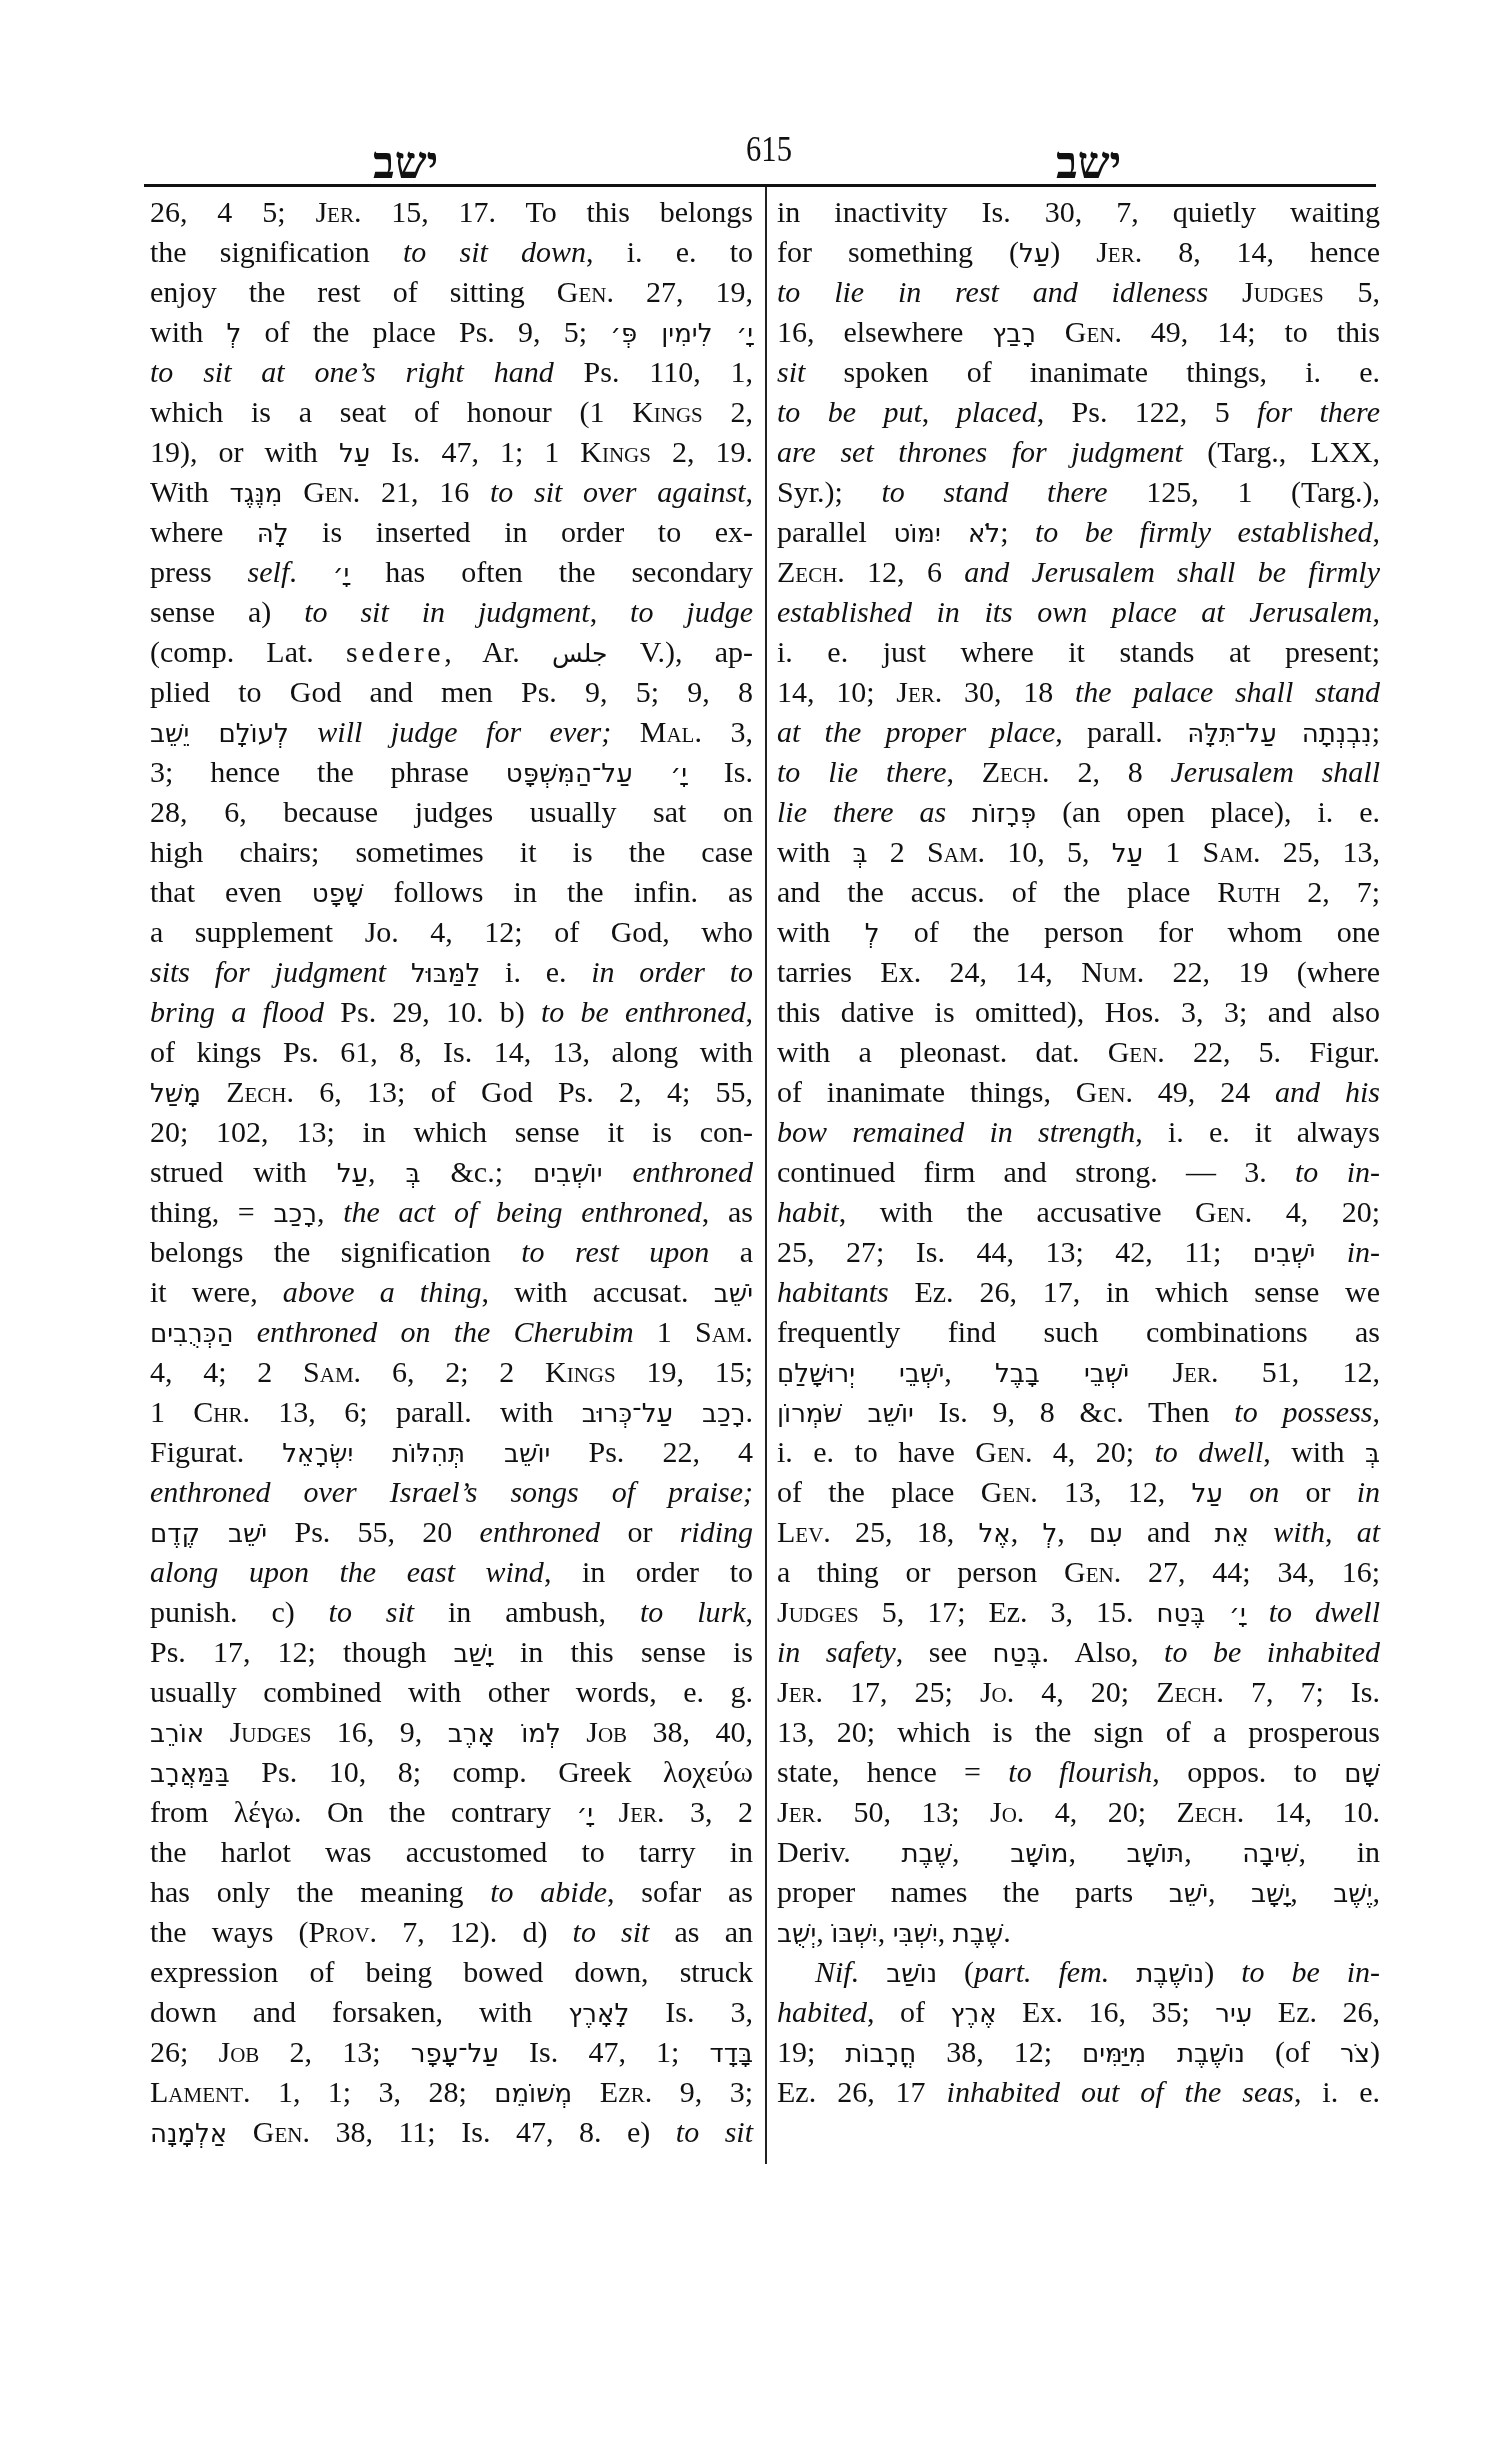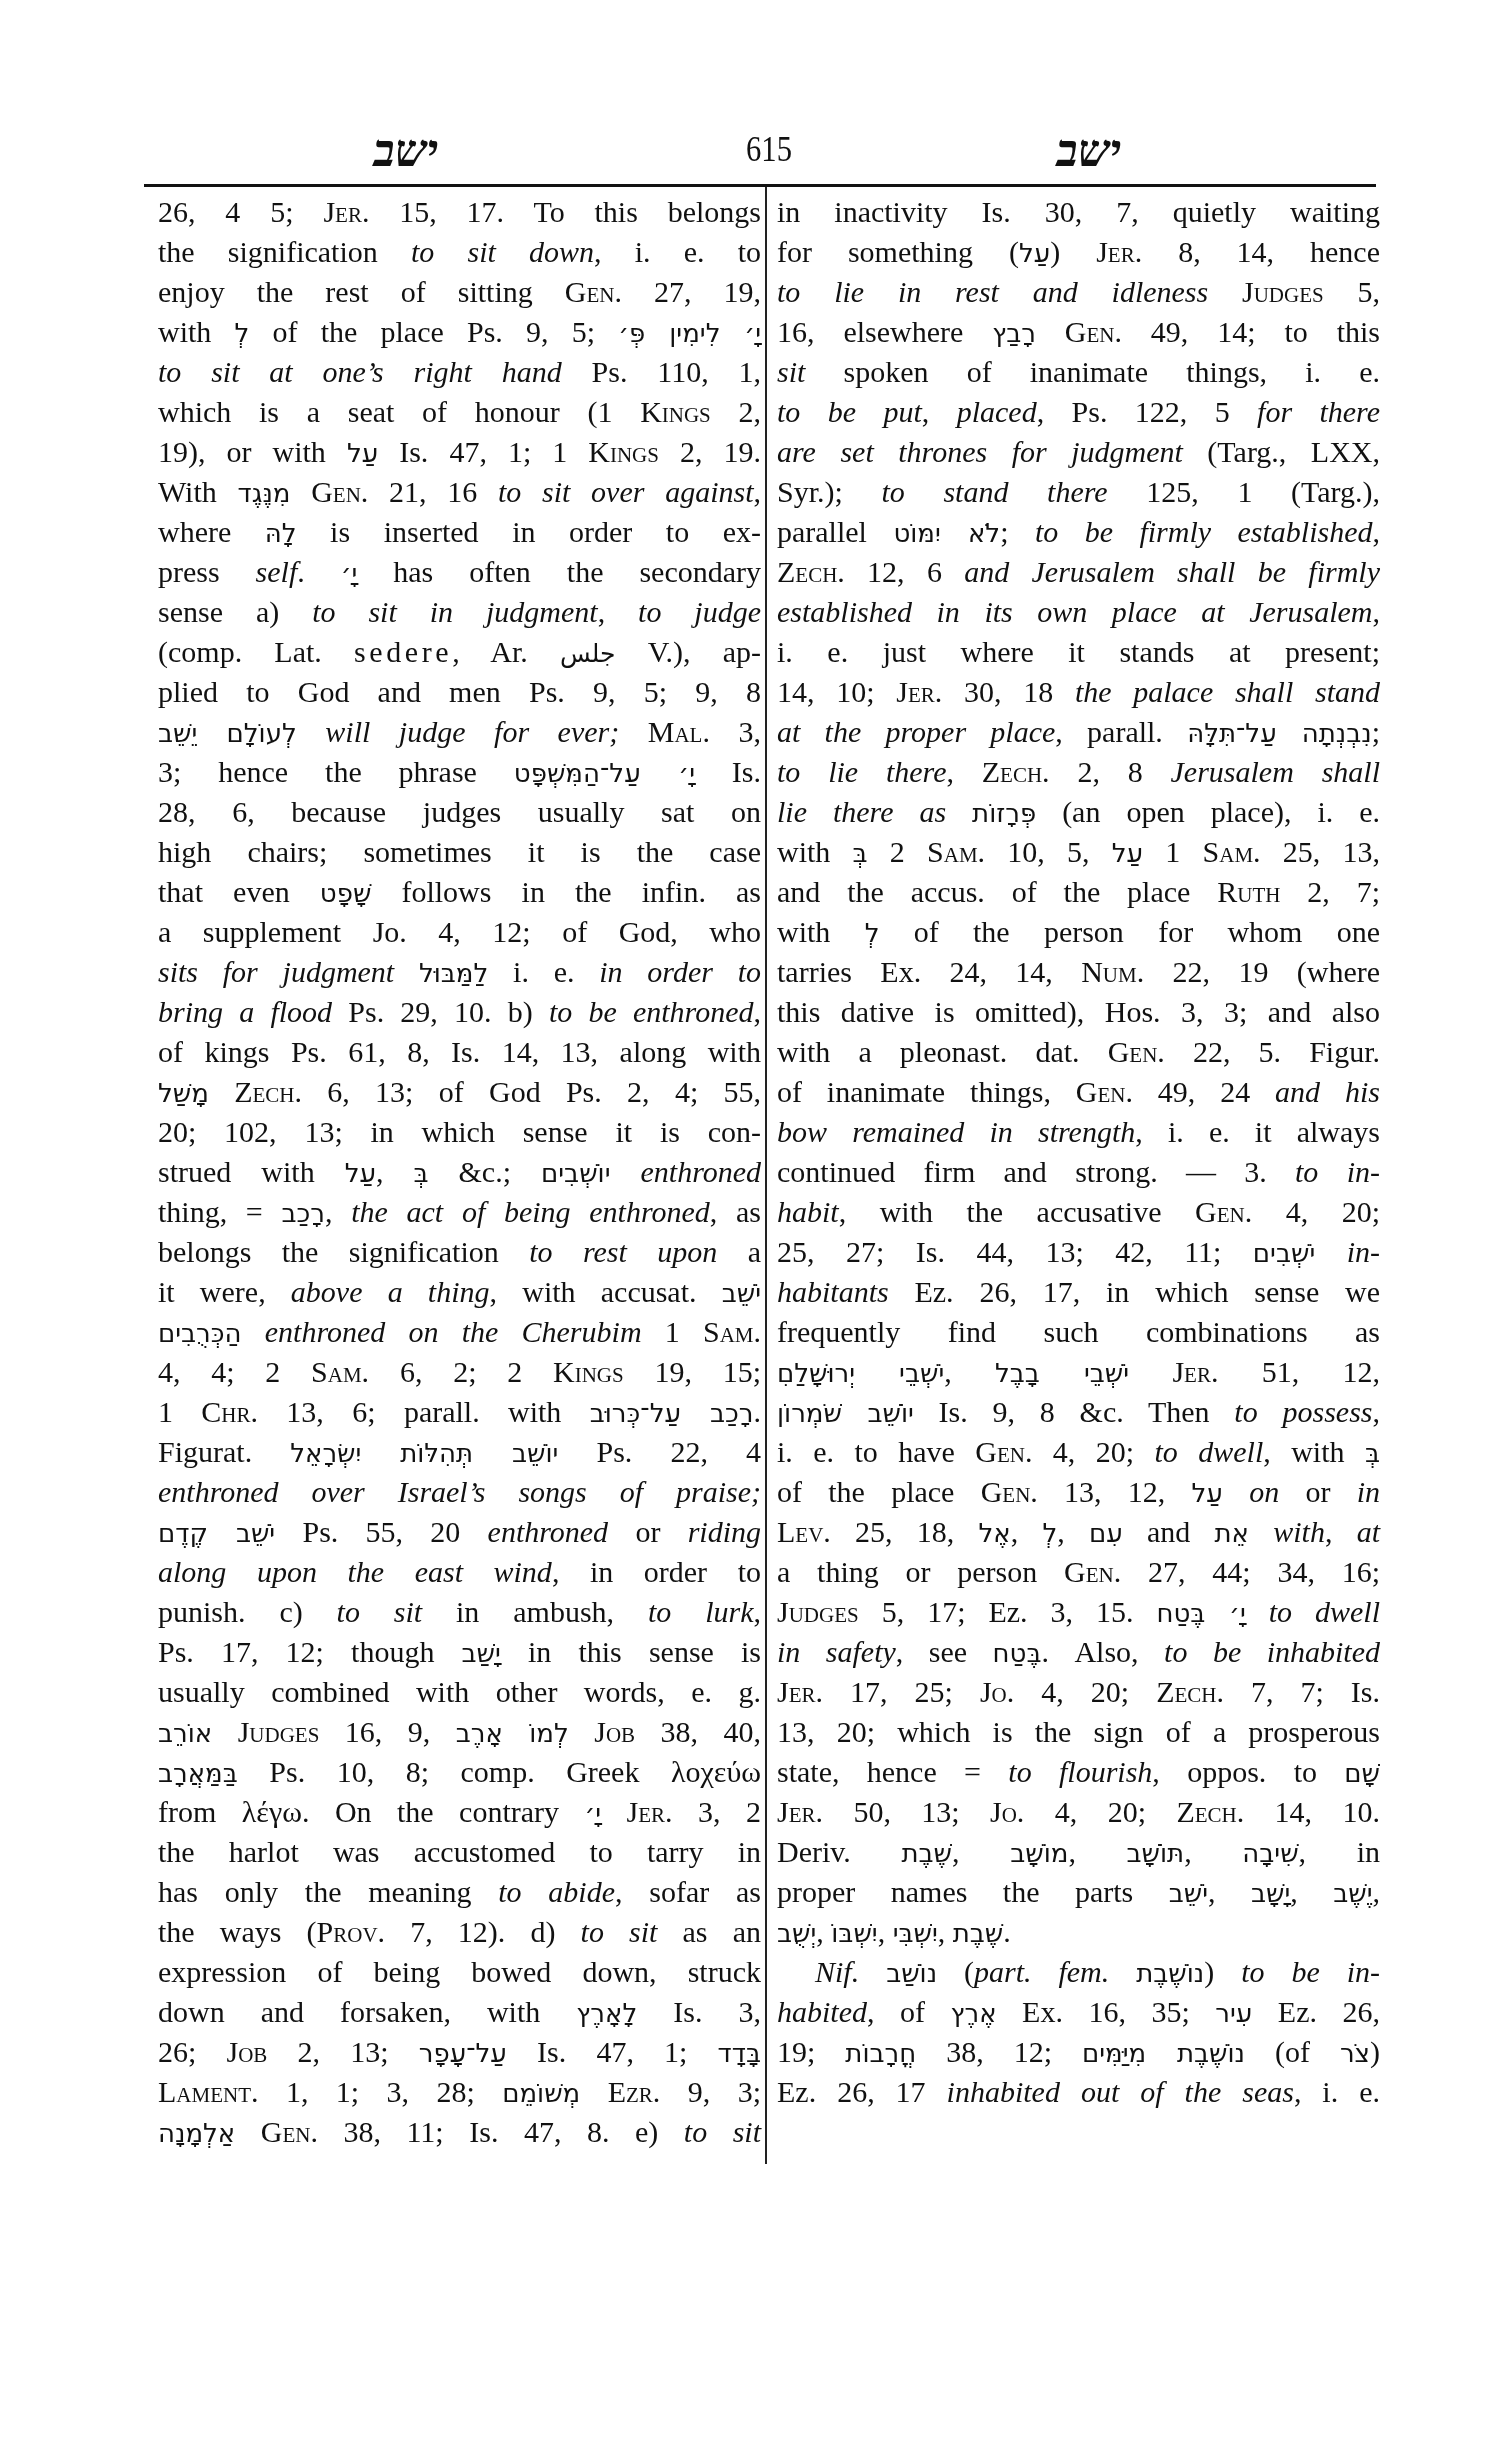--- a/index.html
+++ b/index.html
@@ -1,29 +1,29 @@
 <!DOCTYPE html>
 <html style="font-size:14.4px"><head>
 <meta charset="utf-8">
 <style>
   html, body { margin: 0; padding: 0; background: #ffffff; }
   body { width: 1512px; height: 2450px; position: relative; overflow: hidden;
          font-family: "Liberation Serif", "DejaVu Serif", serif; color: #111; }
   .page { position: absolute; left: 0; top: 0; width: 1512px; height: 2450px; }
   .header { position: absolute; top: 115px; left: 157px; width: 1219px; height: 63px; }
-  .hw { position: absolute; top: 4px; font-size: 45px; font-weight: bold; direction: rtl;
-        font-family: "DejaVu Serif", serif; line-height: 63px; font-style: italic; }
+  .hw { position: absolute; top: 16px; font-size: 45px; font-weight: bold; direction: rtl;
+        font-family: "DejaVu Serif", serif; line-height: 63px; }
   .hw.left { left: 216px; }
   .hw.right { left: 899px; }
   .pagenum { position: absolute; left: 576px; top: 7.2px; font-size: 36px; line-height: 54px;
              width: 72px; text-align: center; transform: scaleX(0.85); }
   .rule { position: absolute; left: 144px; top: 184px; width: 1232px; height: 2.7px; background: #111; }
   .divider { position: absolute; left: 765px; top: 187px; width: 1.8px; height: 1977px; background: #222; }
   .col { position: absolute; top: 192px; width: 603px; }
-  .col.left { left: 158px; }
+  .col.left { left: 150px; }
   .col.right { left: 777px; }
   .line { height: 40px; line-height: 40px; font-size: 30px; white-space: nowrap;
           text-align: justify; text-align-last: justify; overflow: visible; }
   .line.last { text-align-last: left; }
   .line.indent { padding-left: 38px; }
   .it { font-style: italic; }
   .sc { font-variant: small-caps; }
   .he { font-family: "DejaVu Sans", sans-serif; font-size: 26px; unicode-bidi: isolate; direction: rtl; }
   .ar { font-family: "DejaVu Sans", sans-serif; font-size: 25px; unicode-bidi: isolate; direction: rtl; }
   .gr { }

